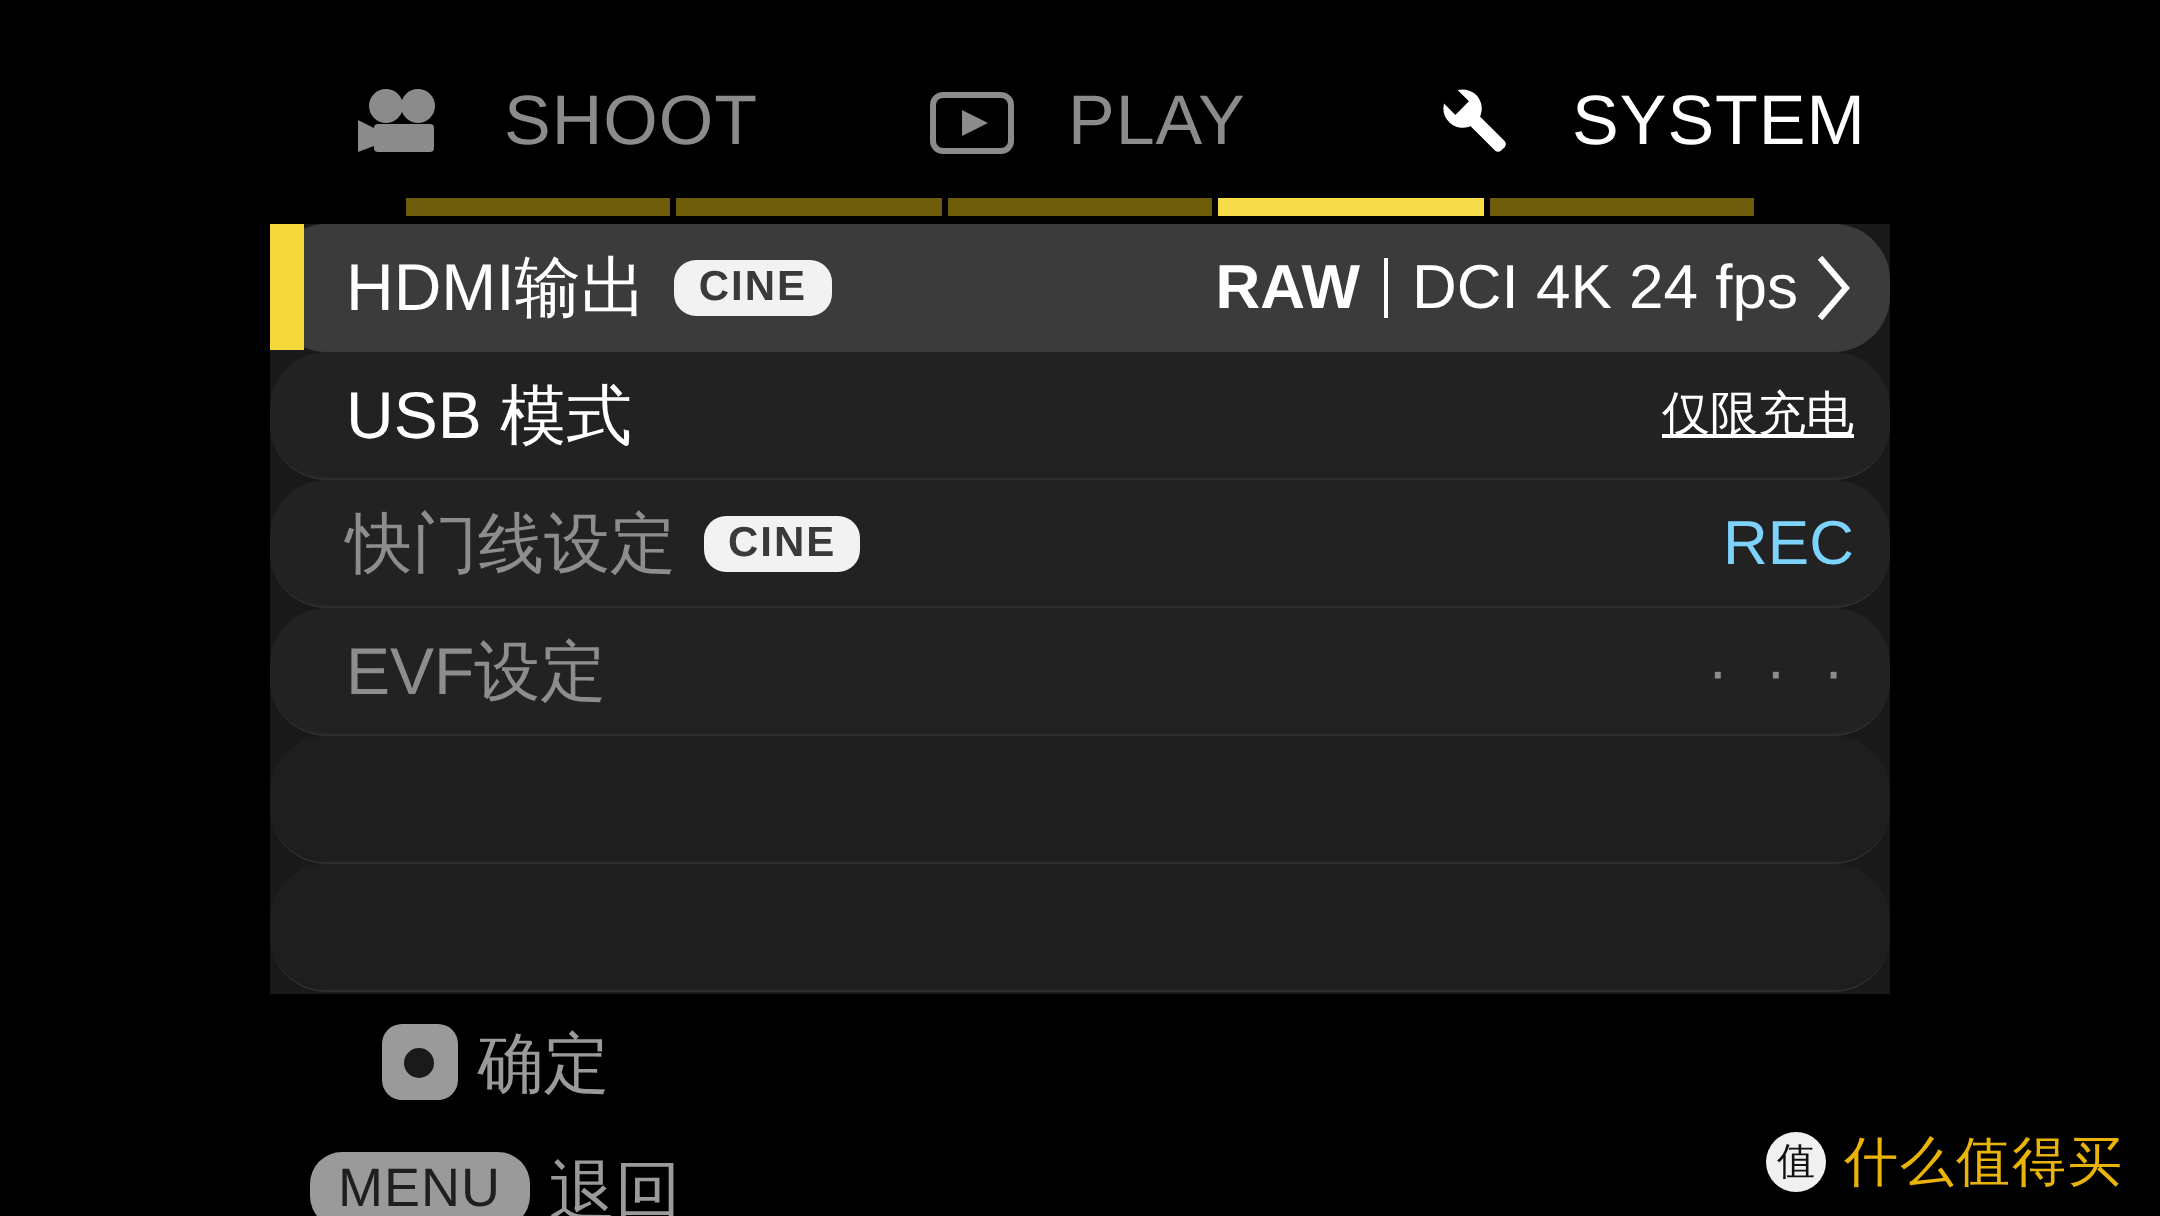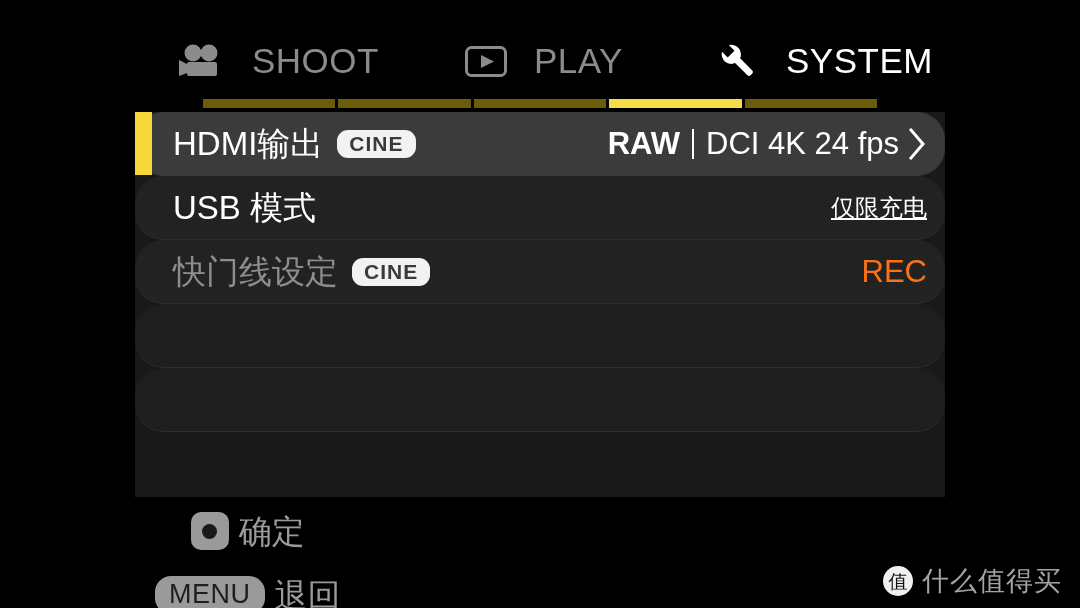--- a/index.html
+++ b/index.html
@@ -149,21 +149,21 @@
   .row-value {
     display: flex;
     align-items: center;
     white-space: nowrap;
   }
   .value-text {
     font-size: 31px;
     color: #ffffff;
     line-height: 1;
   }
-  .row.dim .value-text { color: #f97316; }
+  .row.dim .value-text { color: #7dd3fc; }
   .value-strong { font-weight: 700; }
   .value-pipe {
     display: inline-block;
     width: 2px;
     height: 30px;
     background: #ffffff;
     margin: 0 12px;
     vertical-align: middle;
   }
   .value-cn { font-size: 24px; text-decoration: underline; }
@@ -244,21 +244,21 @@
     background: #f0f0f0;
     color: #111;
     font-size: 19px;
     display: flex;
     align-items: center;
     justify-content: center;
     line-height: 1;
   }
   .wm-text {
     font-size: 27px;
-    color: #a3a3a3;
+    color: #eab308;
     line-height: 1;
     letter-spacing: 1px;
   }
 </style>
 </head>
 <body>
 
 <div id="screen">
 
   <div id="tabbar">
@@ -345,20 +345,29 @@
       <div class="sel-bar"></div>
       <div class="row-label">
         <span class="label-text">快门线设定</span>
         <span class="cine-badge">CINE</span>
       </div>
       <div class="row-value">
         <span class="value-text">REC</span>
       </div>
     </div>
 
+    <div class="row dim">
+      <div class="sel-bar"></div>
+      <div class="row-label">
+        <span class="label-text">EVF设定</span>
+      </div>
+      <div class="row-value">
+        <span class="dots">· · ·</span>
+      </div>
+    </div>
 
     <div class="row empty">
       <div class="sel-bar"></div>
     </div>
 
     <div class="row empty">
       <div class="sel-bar"></div>
     </div>
   </div>
 

